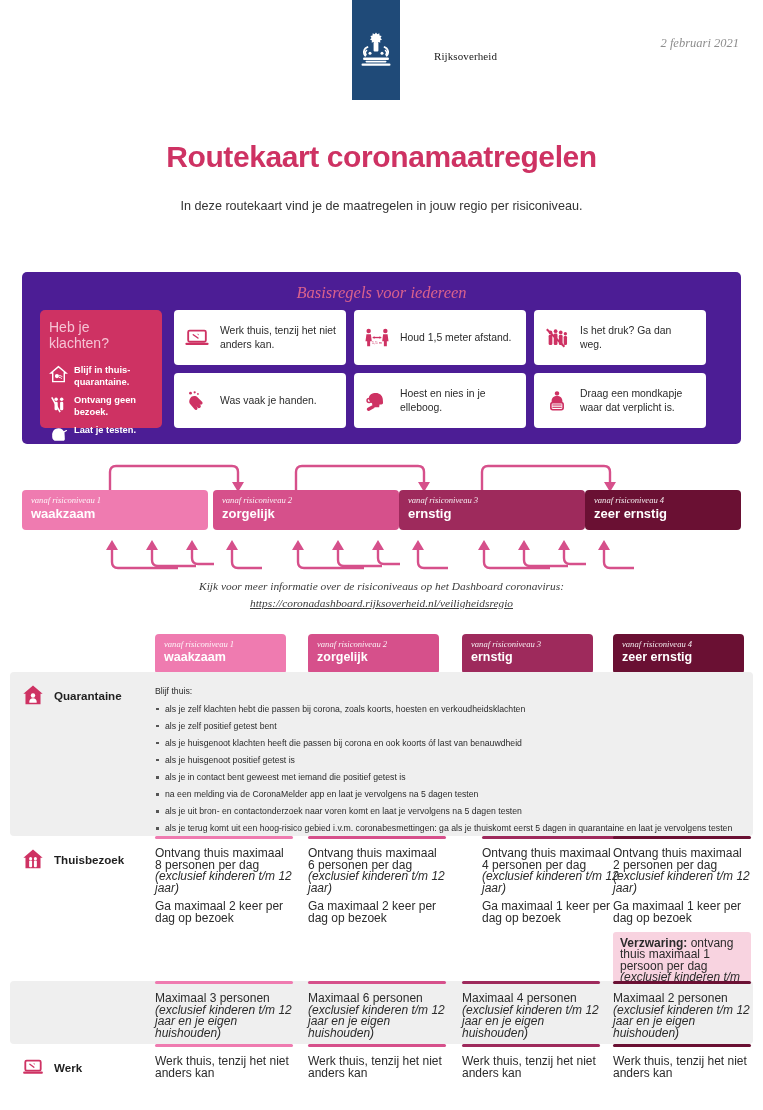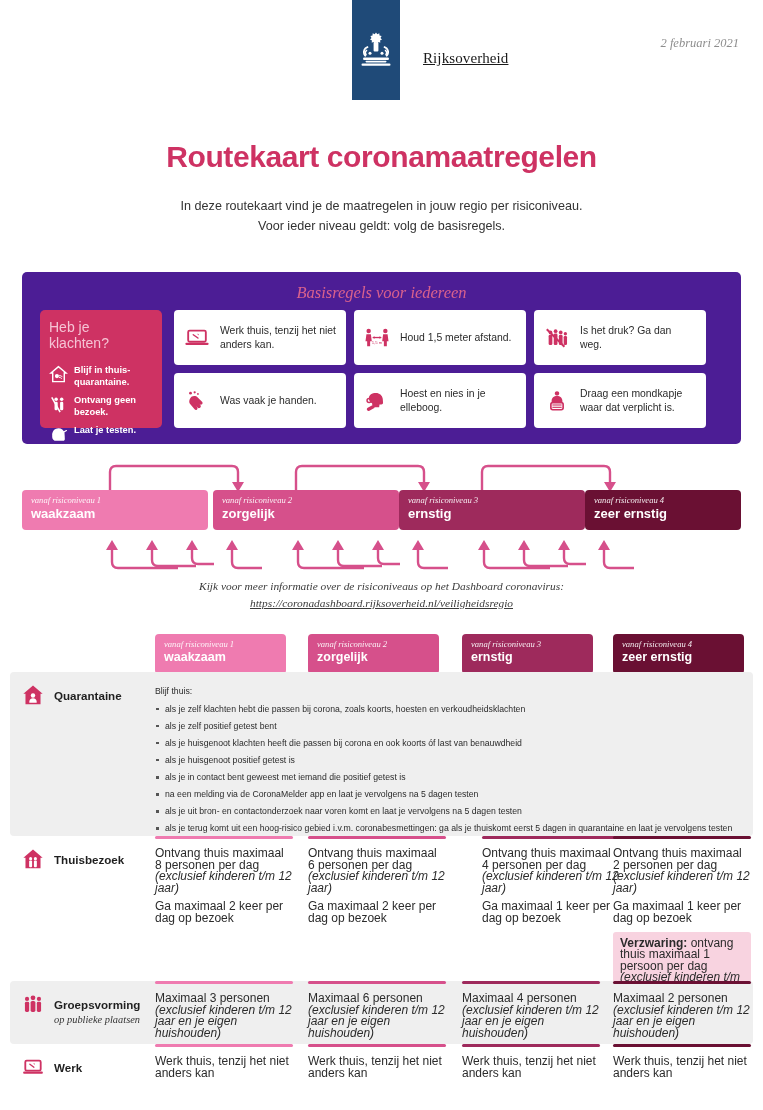--- a/index.html
+++ b/index.html
@@ -15,23 +15,23 @@
   
   .header { position: relative; height: 110px; }
   .logo-bar {
     position: absolute; left: 352px; top: 0;
     width: 48px; height: 100px;
     background: #1f4a78;
     display: flex; align-items: center; justify-content: center;
   }
   .logo-mark { width: 34px; height: 40px; }
   .logo-text {
-    position: absolute; left: 423px; top: 50px;
+    position: absolute; left: 434px; top: 50px;
     font-family: "Liberation Serif", serif;
-    font-size: 15px; color: #1a1a1a; letter-spacing: .1px; text-decoration: underline;
+    font-size: 11px; color: #1a1a1a; letter-spacing: .1px;
   }
   .date-text {
     position: absolute; right: 24px; top: 36px;
     font-family: "Liberation Serif", serif;
     font-style: italic; font-size: 12.5px; color: #8d8d8d;
   }
 
   
   .title {
     text-align: center; margin-top: 30px;
@@ -168,21 +168,20 @@
       </g>
     </svg>
   </div>
   <div class="logo-text">Rijksoverheid</div>
   <div class="date-text">2 februari 2021</div>
 </div>
 
 <div class="title">Routekaart coronamaatregelen</div>
 <div class="subtitle">
   <div>In deze routekaart vind je de maatregelen in jouw regio per risiconiveau.</div>
-  <div>Voor ieder niveau geldt: volg de basisregels.</div>
 </div>
 
 <div class="basis-panel">
   <div class="basis-title">Basisregels voor iedereen</div>
   <div class="basis-body">
     <div class="klachten-box">
       <div class="klachten-title">Heb je klachten?</div>
 
       <div class="klachten-row">
         <svg class="ic" viewBox="0 0 24 24">
@@ -455,36 +454,20 @@
         <div class="para">Ga maximaal 1 keer per dag op bezoek</div>
       </div>
       <div class="verzwaring">
         <b>Verzwaring:</b><span> ontvang thuis maximaal 1 persoon per dag</span>
         <div><em>(exclusief kinderen t/m 12 jaar)</em></div>
       </div>
     </div>
   </div>
 
   <div class="trow alt" style="height:63px;">
-    <div class="rowlabel">
-      <svg class="ic" viewBox="0 0 24 24">
-        <g fill="#ce3263">
-          <circle cx="5.5" cy="6.5" r="2.3"></circle>
-            <rect x="3.2" y="9.6" width="4.6" height="11" rx="1.6"></rect>
-          <circle cx="12" cy="5.2" r="2.6"></circle>
-            <rect x="9.4" y="8.6" width="5.2" height="12" rx="1.8"></rect>
-          <circle cx="18.5" cy="6.5" r="2.3"></circle>
-            <rect x="16.2" y="9.6" width="4.6" height="11" rx="1.6"></rect>
-        </g>
-      </svg>
-      <div>
-        <span class="nm">Groepsvorming</span>
-        <span class="sub">op publieke plaatsen</span>
-      </div>
-    </div>
     <div class="cell" style="left:145px;width:138px;">
       <div class="topbar" id="tb-2-0" style="background: rgb(239, 123, 176);"></div>
       <div class="ctext">
         <div>Maximaal 3 personen</div>
         <div><em>(exclusief kinderen t/m 12 jaar en je eigen huishouden)</em></div>
       </div>
     </div>
     <div class="cell" style="left:298px;width:138px;">
       <div class="topbar" id="tb-2-1" style="background: rgb(214, 80, 139);"></div>
       <div class="ctext">

